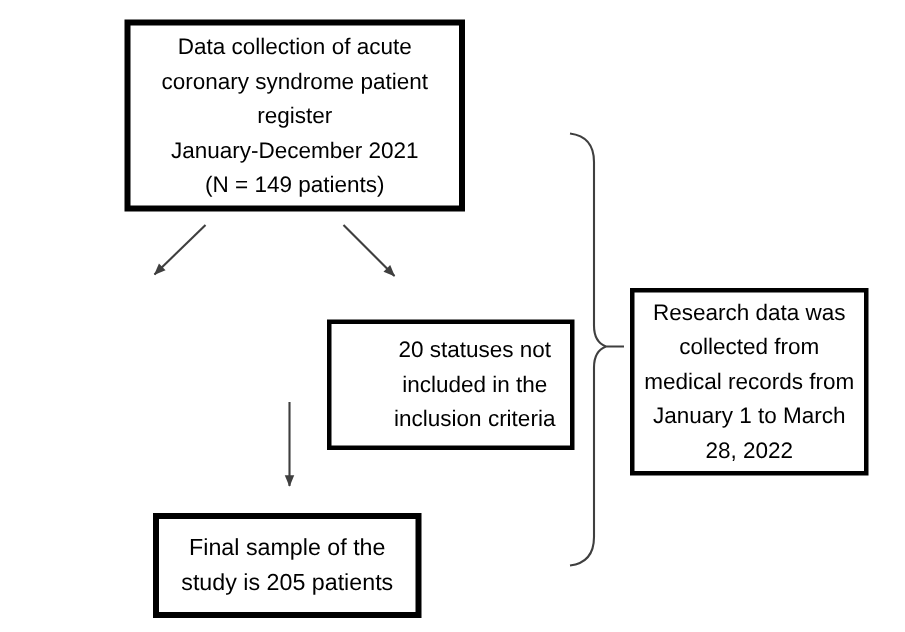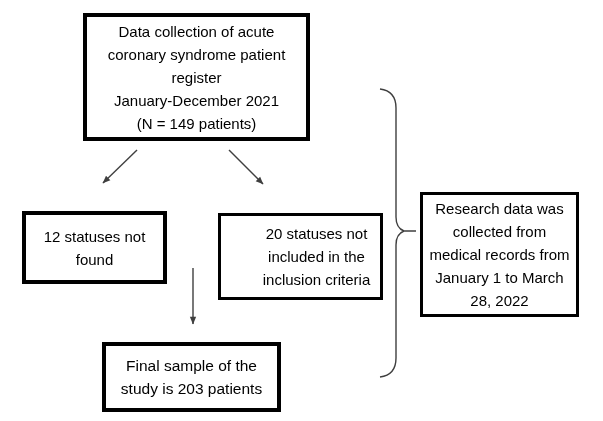--- a/index.html
+++ b/index.html
@@ -72,34 +72,30 @@
   </svg>
 
   <div class="box box-data-collection">
     <div class="box-text">Data collection of acute
 coronary syndrome patient
 register
 January-December 2021
 (N = 149 patients)</div>
   </div>
 
-  <div class="box box-not-found">
-    <div class="box-text">12 statuses not
-found</div>
-  </div>
 
   <div class="box box-excluded">
     <div class="box-text">20 statuses not
 included in the
 inclusion criteria</div>
   </div>
 
   <div class="box box-final">
     <div class="box-text">Final sample of the
-study is 203 patients</div>
+study is 205 patients</div>
   </div>
 
   <div class="box box-research">
     <div class="box-text">Research data was
 collected from
 medical records from
 January 1 to March
 28, 2022</div>
   </div>
 

